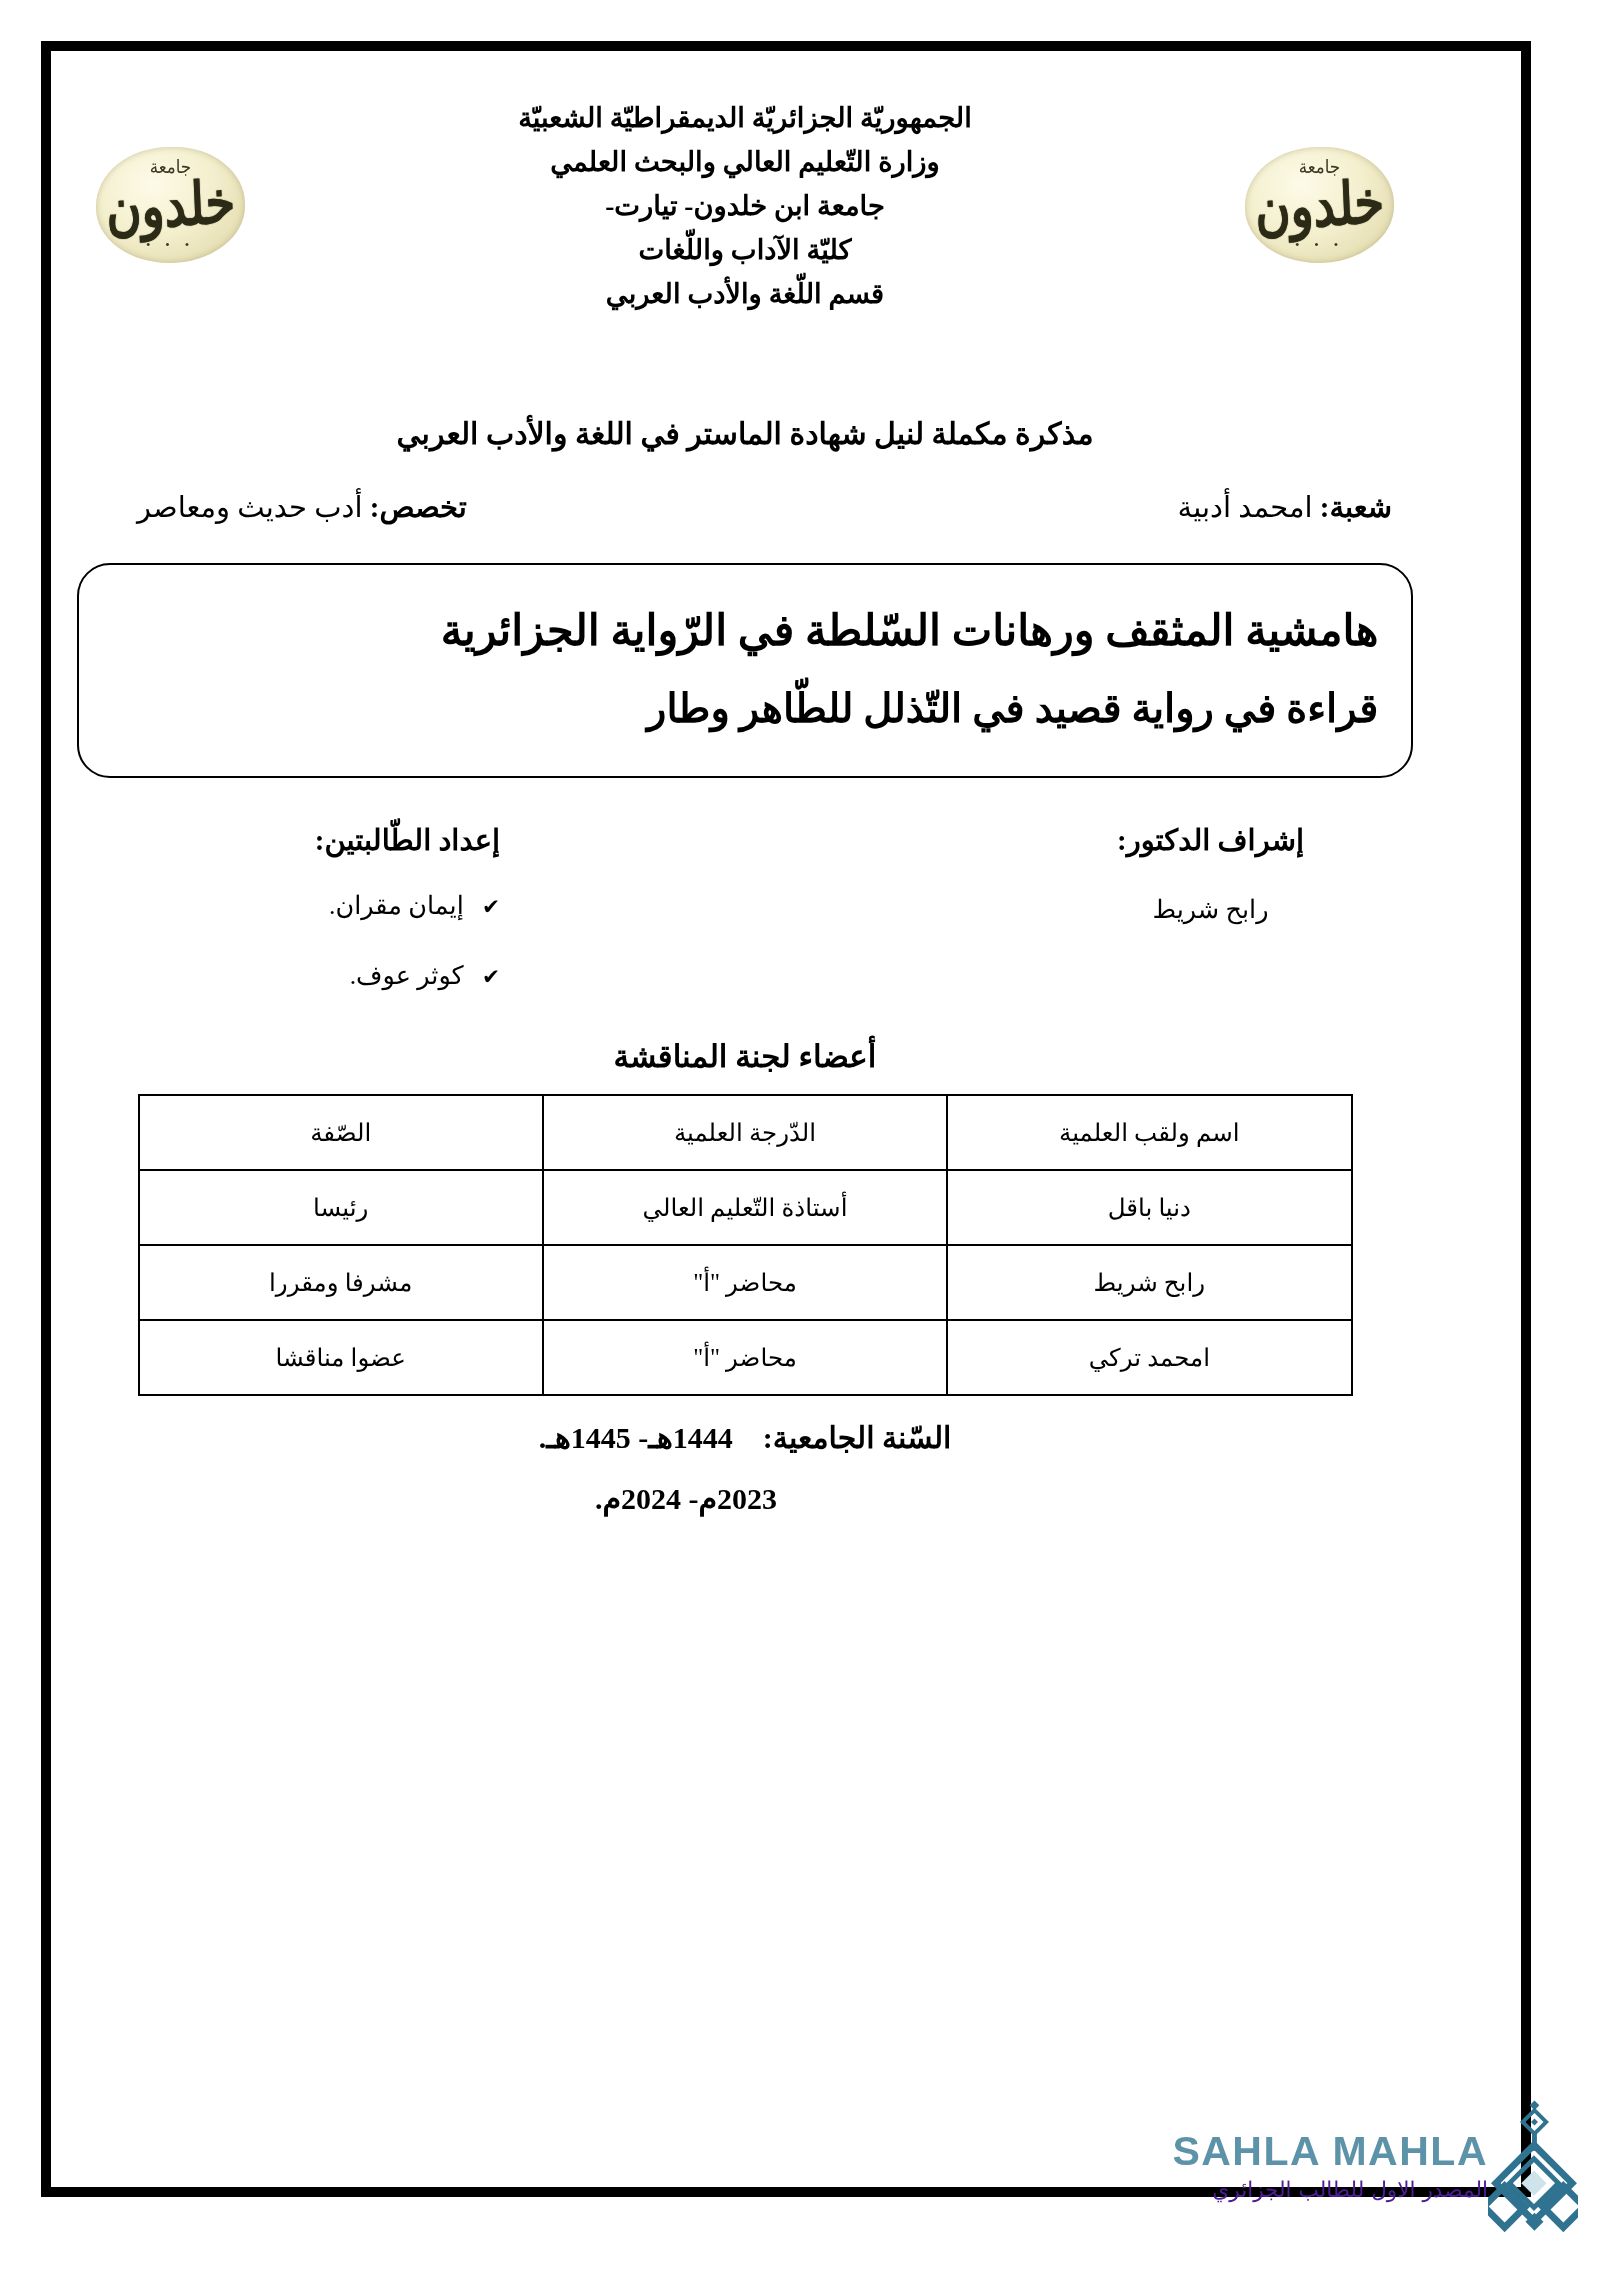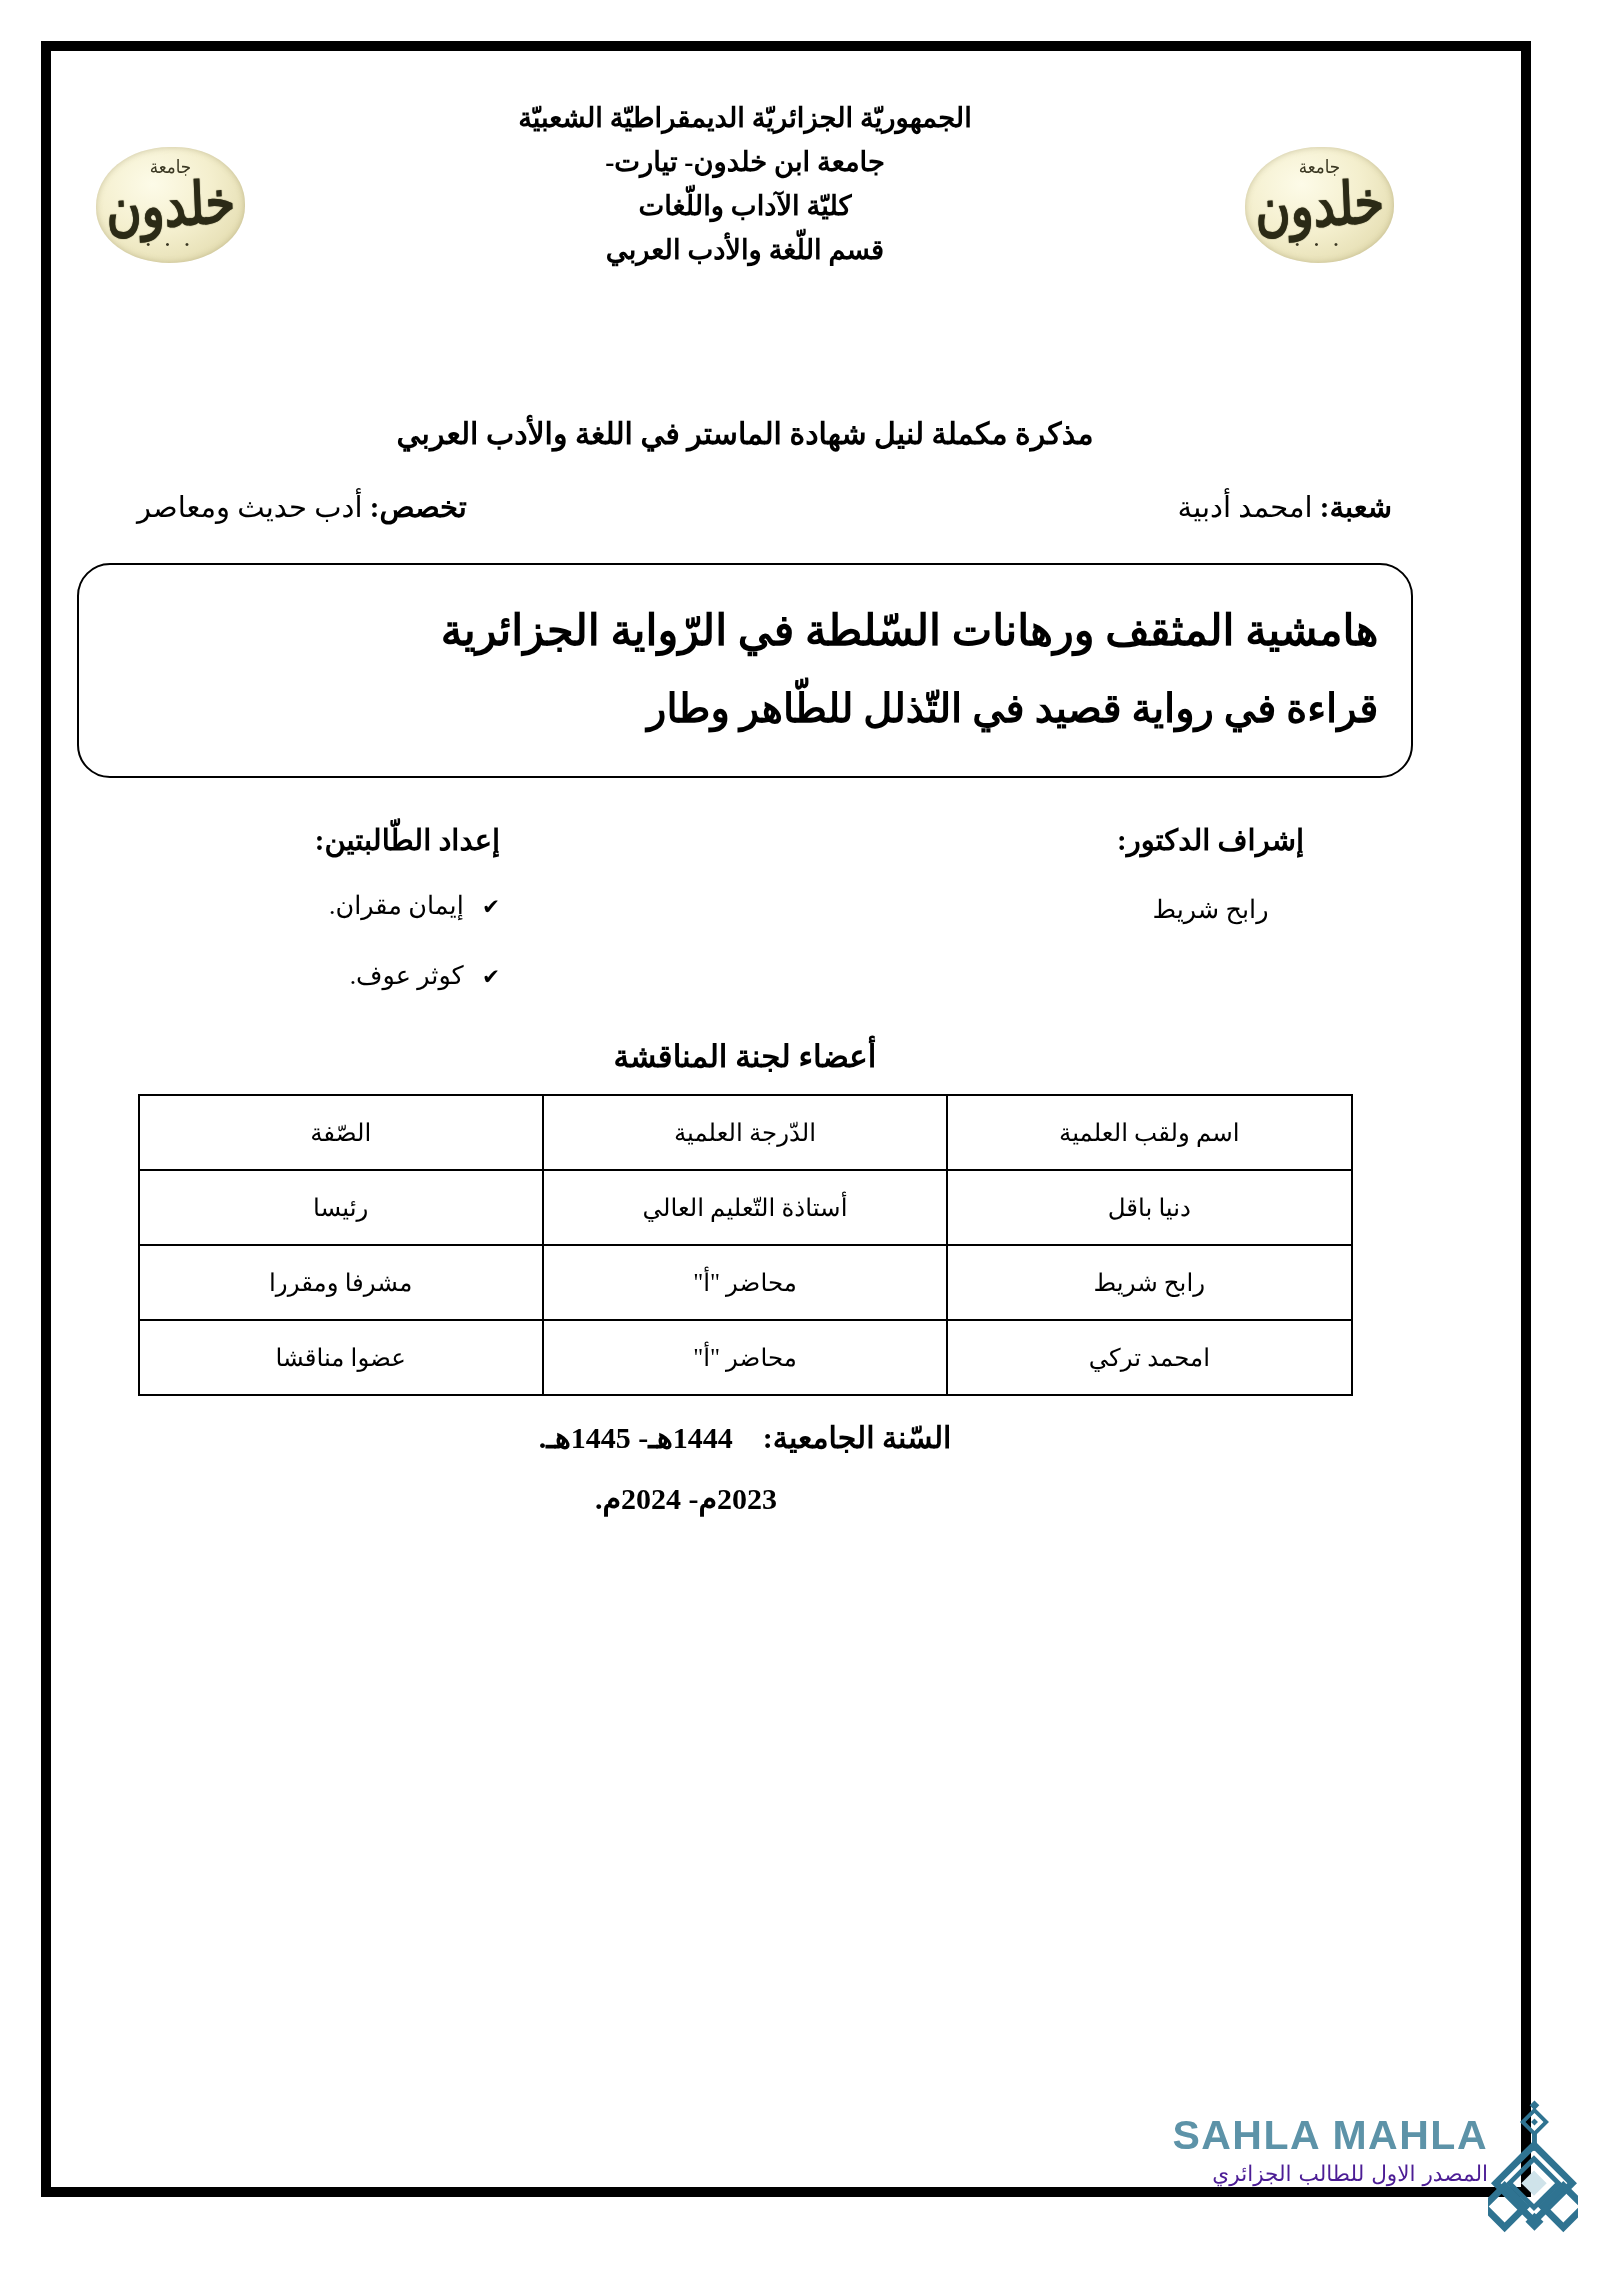--- a/index.html
+++ b/index.html
@@ -213,21 +213,21 @@
     position: absolute;
     left: 1049px;
     top: 2098px;
     width: 529px;
     height: 147px;
     direction: ltr;
   }
   .wm-text {
     position: absolute;
     right: 90px;
-    top: 16px;
+    top: 32px;
     text-align: right;
   }
   .wm-title {
     font-family: "Liberation Sans", sans-serif;
     font-size: 41px;
     font-weight: bold;
     letter-spacing: 1.5px;
     color: #5d93a8;
     line-height: 43px;
     white-space: nowrap;
@@ -260,20 +260,21 @@
   <div class="header-row">
 
     <div class="uni-logo left">
       <div class="calli-small">جامعة</div>
       <div class="calli">خلدون</div>
       <div class="calli-dots">• • •</div>
     </div>
 
     <div class="header-lines">
       <div>الجمهوريّة الجزائريّة الديمقراطيّة الشعبيّة</div>
+      <div>وزارة التّعليم العالي والبحث العلمي</div>
       <div>جامعة ابن خلدون- تيارت-</div>
       <div>كليّة الآداب واللّغات</div>
       <div>قسم اللّغة والأدب العربي</div>
     </div>
 
     <div class="uni-logo right">
       <div class="calli-small">جامعة</div>
       <div class="calli">خلدون</div>
       <div class="calli-dots">• • •</div>
     </div>

